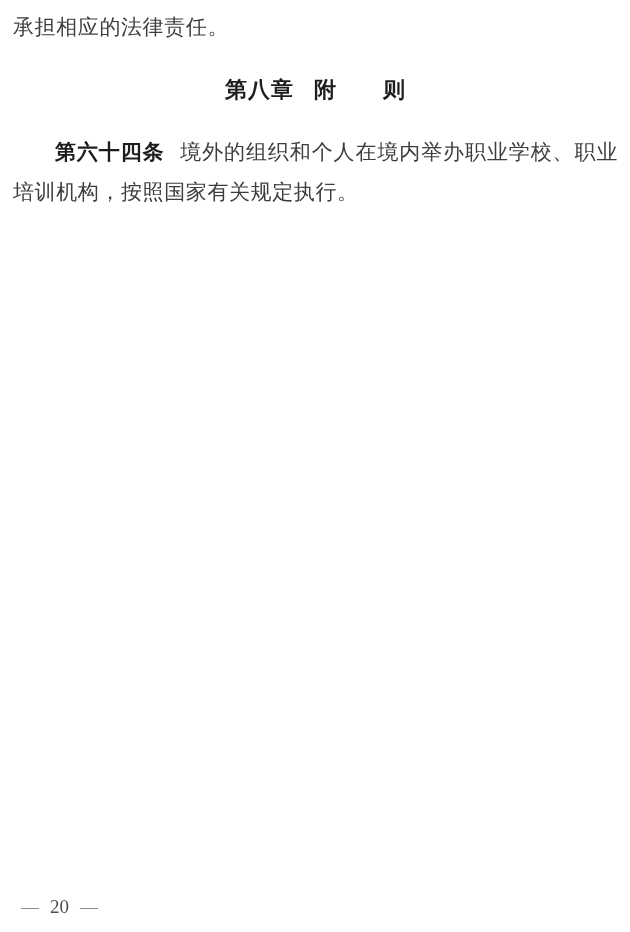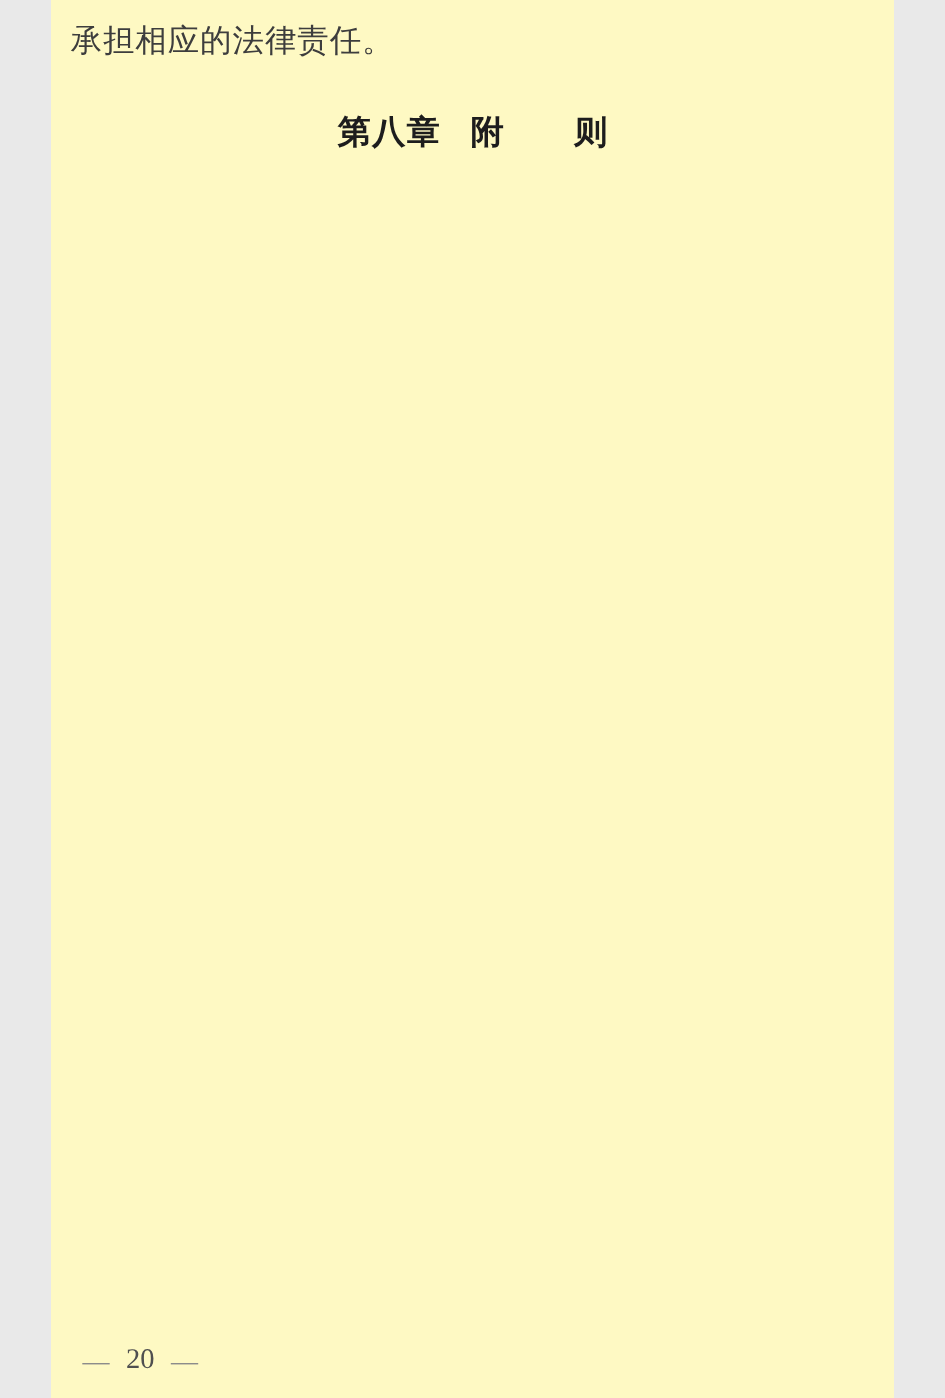--- a/index.html
+++ b/index.html
@@ -2,24 +2,24 @@
 <html lang="zh"><head>
 <meta charset="utf-8">
 <style>
   html, body {
     margin: 0;
     padding: 0;
     background: #e9e9e9;
   }
   .page {
     position: relative;
-    width: 562px;
+    width: 630px;
     height: 932px;
     margin: 0 auto;
-    background: #fef9c3;
+    background: #ffffff;
     overflow: hidden;
     font-family: "Liberation Serif", "DejaVu Serif", serif;
     color: #3d3d3d;
   }
   .doc-body {
     padding: 7px 12px 0 13px;
   }
   .para {
     margin: 0;
     font-size: 21px;
@@ -36,21 +36,21 @@
     font-family: "Liberation Sans", "DejaVu Sans", sans-serif;
     font-weight: 700;
     color: #1d1d1d;
     margin-right: 0.75em;
   }
   .chapter {
     margin: 23px 0 22px 0;
     font-size: 22px;
     line-height: 40px;
     text-align: center;
-    font-family: Liberation Mono, monospace;
+    font-family: Liberation Sans, sans-serif;
     font-weight: 700;
     color: #1d1d1d;
     letter-spacing: 1px;
   }
   .chapter .chapter-no {
     margin-right: 0.9em;
   }
   .pageno {
     position: absolute;
     left: 21px;
@@ -67,20 +67,21 @@
     line-height: 1;
   }
 </style>
 </head>
 <body>
 
 <div class="page">
   <main class="doc-body">
       <p class="para"><span>承担相应的法律责任。</span></p>
       <h2 class="chapter"><span class="chapter-no">第八章</span><span>附　　则</span></h2>
+      <p class="para indent"><b class="lead">第六十四条</b><span>境外的组织和个人在境内举办职业学校、职业培训机构，按照国家有关规定执行。</span></p>
     </main>
 
   <div class="pageno">
     <span class="dash">—</span>
     <span class="num">20</span>
     <span class="dash">—</span>
   </div>
 </div>
 
 </body></html>

